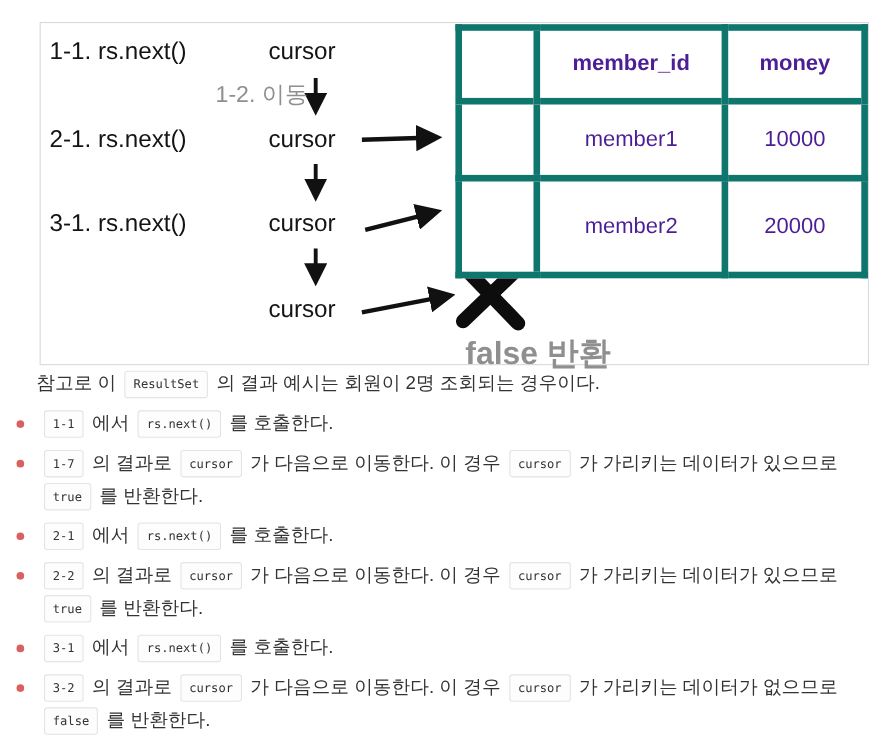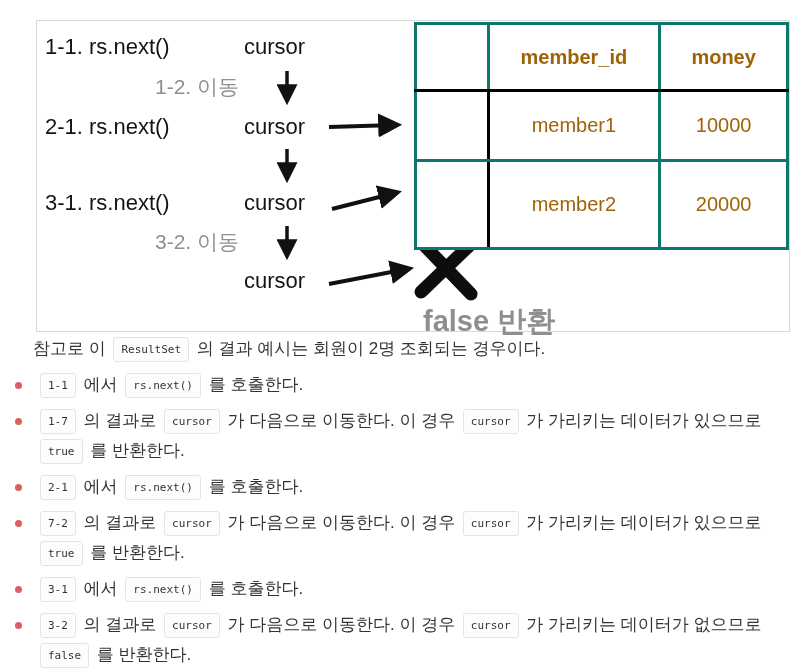--- a/index.html
+++ b/index.html
@@ -19,36 +19,36 @@
     position:absolute;left:36px;top:20px;width:752px;height:310px;
     border:1px solid var(--diagram_border);background:#fff;text-decoration:underline;
   }
   .diagram .lbl{
     position:absolute;white-space:nowrap;color:var(--ink);
     font-size:22px;line-height:24px;font-family:"Liberation Sans",sans-serif;
   }
   .diagram .call{left:8px;}
   .diagram .cursor{left:207px;}
   .diagram .move{
-    position:absolute;left:118px;width:125px;white-space:nowrap;
+    position:absolute;left:118px;width:125px;text-align:right;white-space:nowrap;
     color:var(--muted);font-size:21px;line-height:23px;
   }
   .false-label{
     position:absolute;left:386px;top:281px;color:var(--muted);
     font-size:29px;font-weight:bold;white-space:nowrap;
   }
   svg.flow{position:absolute;left:0;top:0;pointer-events:none;}
   
   table.rs{
     position:absolute;left:377px;top:1px;border-collapse:collapse;table-layout:fixed;
     border:2px solid #000;background:#fff;font-family:"Liberation Sans",sans-serif;
   }
   table.rs th,table.rs td{
-    border:3px solid #0f766e;text-align:center;vertical-align:middle;
-    font-size:20px;color:#a16207;padding:0;overflow:hidden;margin-top:36px;
+    border:6px solid #0f766e;text-align:center;vertical-align:middle;
+    font-size:20px;color:#4c1d95;padding:0;overflow:hidden;margin-top:36px;
   }
   table.rs tr:nth-child(1){height:67px;}
   table.rs tr:nth-child(2){height:70px;}
   table.rs tr:nth-child(3){height:88px;}
   table.rs th{font-weight:bold;border-bottom:3px solid #000;}
   table.rs th:first-child{border-right:1px solid #2b2b2b;}
   table.rs td:first-child{border-right:3px solid #000;}
   
   .content{
     position:absolute;left:0;top:334px;width:811px;box-sizing:border-box;
@@ -98,21 +98,20 @@
 
   <div class="lbl call" style="top:14px">1-1. rs.next()</div>
   <div class="lbl cursor" style="top:14px">cursor</div>
   <div class="move" style="top:54px">1-2. 이동</div>
 
   <div class="lbl call" style="top:94px">2-1. rs.next()</div>
   <div class="lbl cursor" style="top:94px">cursor</div>
 
   <div class="lbl call" style="top:170px">3-1. rs.next()</div>
   <div class="lbl cursor" style="top:170px">cursor</div>
-  <div class="move" style="top:209px">3-2. 이동</div>
 
   <div class="lbl cursor" style="top:248px">cursor</div>
 
   <div class="false-label">false 반환</div>
 
   <table class="rs">
     <colgroup>
         <col style="width:74px">
         <col style="width:173px">
         <col style="width:129px">
@@ -136,17 +135,17 @@
   </tbody>
     </table>
 </div>
 
 <div class="content">
   <p><span>참고로 이 </span><code class="chip">ResultSet</code><span> 의 결과 예시는 회원이 2명 조회되는 경우이다.</span></p>
   <ul class="blist">
       <li><span class="dot"></span><code class="chip">1-1</code><span> 에서 </span><code class="chip">rs.next()</code><span> 를 호출한다.</span></li>
       <li><span class="dot"></span><code class="chip">1-7</code><span> 의 결과로 </span><code class="chip">cursor</code><span> 가 다음으로 이동한다. 이 경우 </span><code class="chip">cursor</code><span> 가 가리키는 데이터가 있으므로 </span><code class="chip">true</code><span> 를 반환한다.</span></li>
       <li><span class="dot"></span><code class="chip">2-1</code><span> 에서 </span><code class="chip">rs.next()</code><span> 를 호출한다.</span></li>
-      <li><span class="dot"></span><code class="chip">7-2</code><span> 의 결과로 </span><code class="chip">cursor</code><span> 가 다음으로 이동한다. 이 경우 </span><code class="chip">cursor</code><span> 가 가리키는 데이터가 있으므로 </span><code class="chip">true</code><span> 를 반환한다.</span></li>
+      <li><span class="dot"></span><code class="chip">2-2</code><span> 의 결과로 </span><code class="chip">cursor</code><span> 가 다음으로 이동한다. 이 경우 </span><code class="chip">cursor</code><span> 가 가리키는 데이터가 있으므로 </span><code class="chip">true</code><span> 를 반환한다.</span></li>
       <li><span class="dot"></span><code class="chip">3-1</code><span> 에서 </span><code class="chip">rs.next()</code><span> 를 호출한다.</span></li>
       <li><span class="dot"></span><code class="chip">3-2</code><span> 의 결과로 </span><code class="chip">cursor</code><span> 가 다음으로 이동한다. 이 경우 </span><code class="chip">cursor</code><span> 가 가리키는 데이터가 없으므로 </span><code class="chip">false</code><span> 를 반환한다.</span></li>
     </ul>
 </div>
 
 </body></html>

